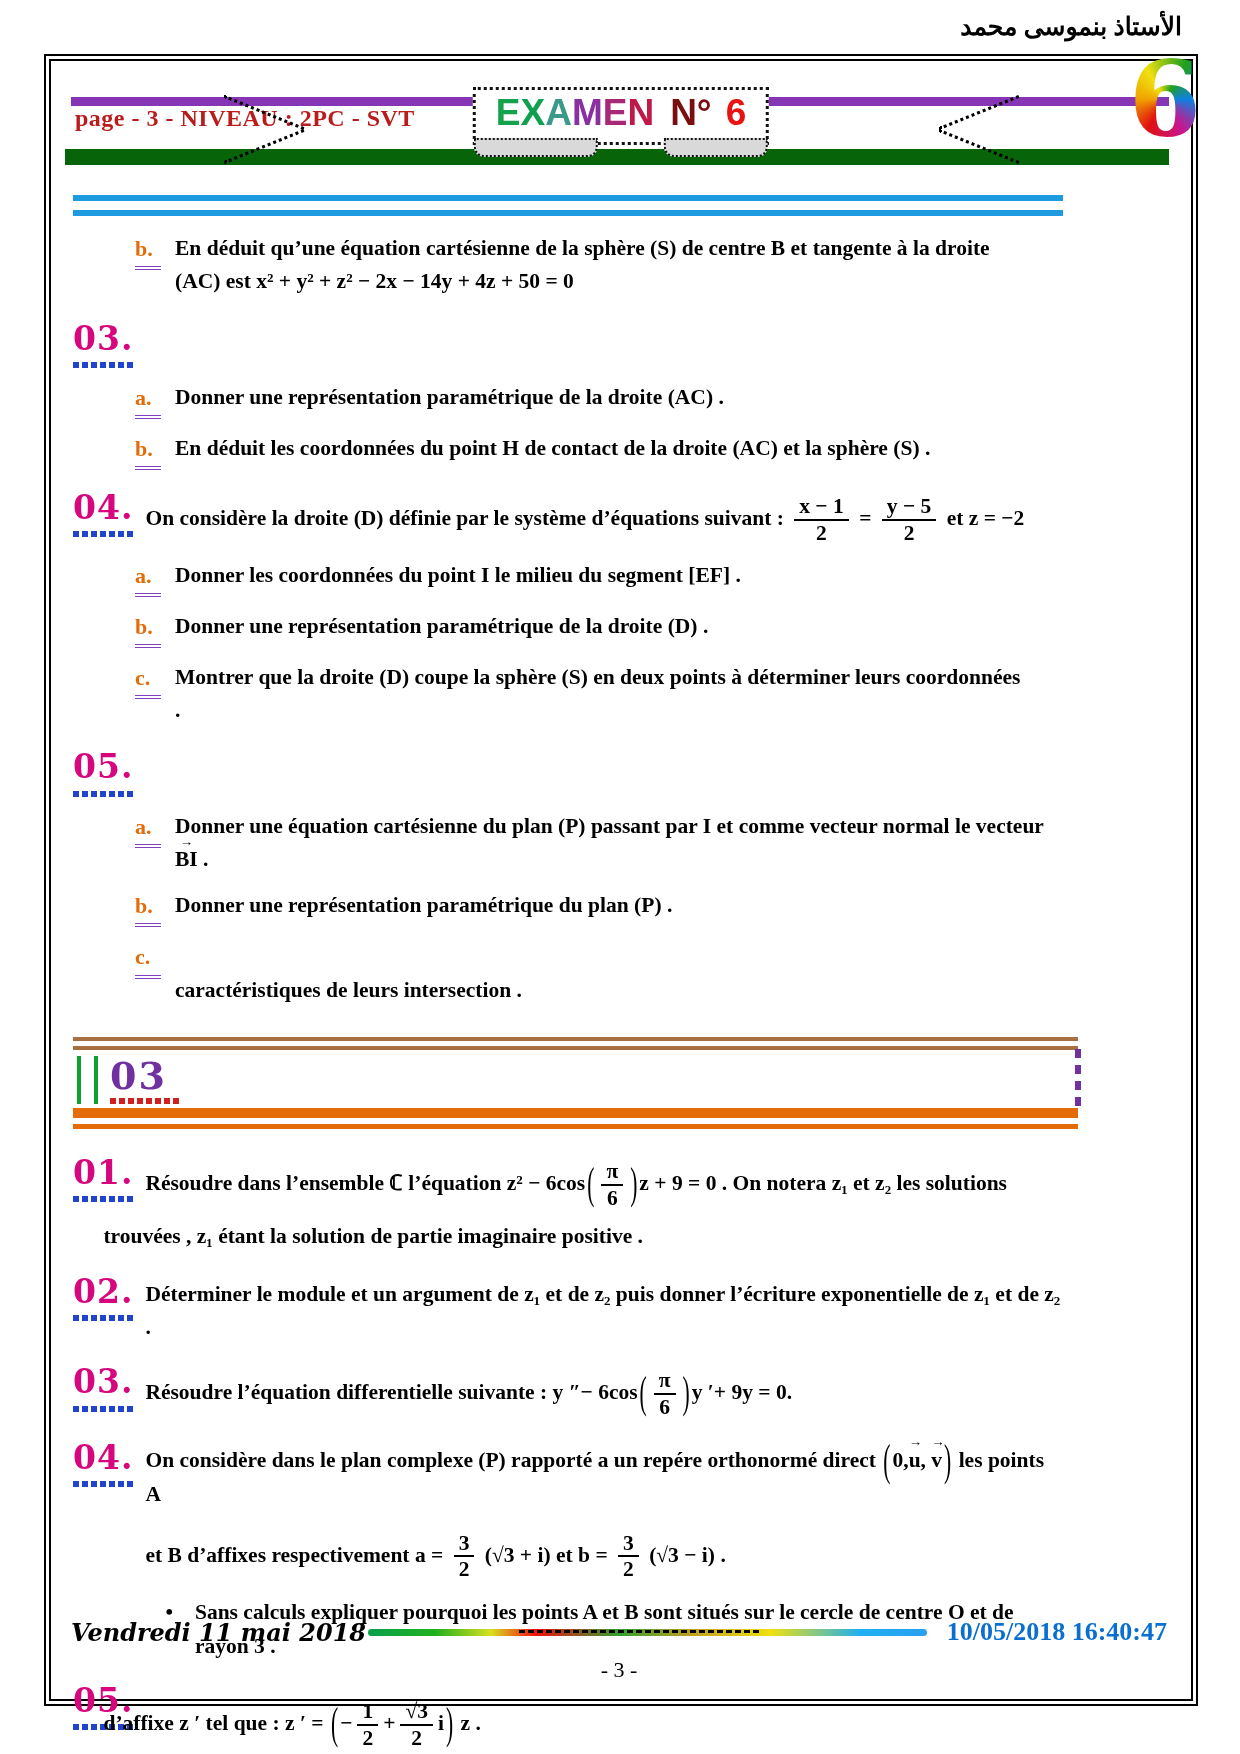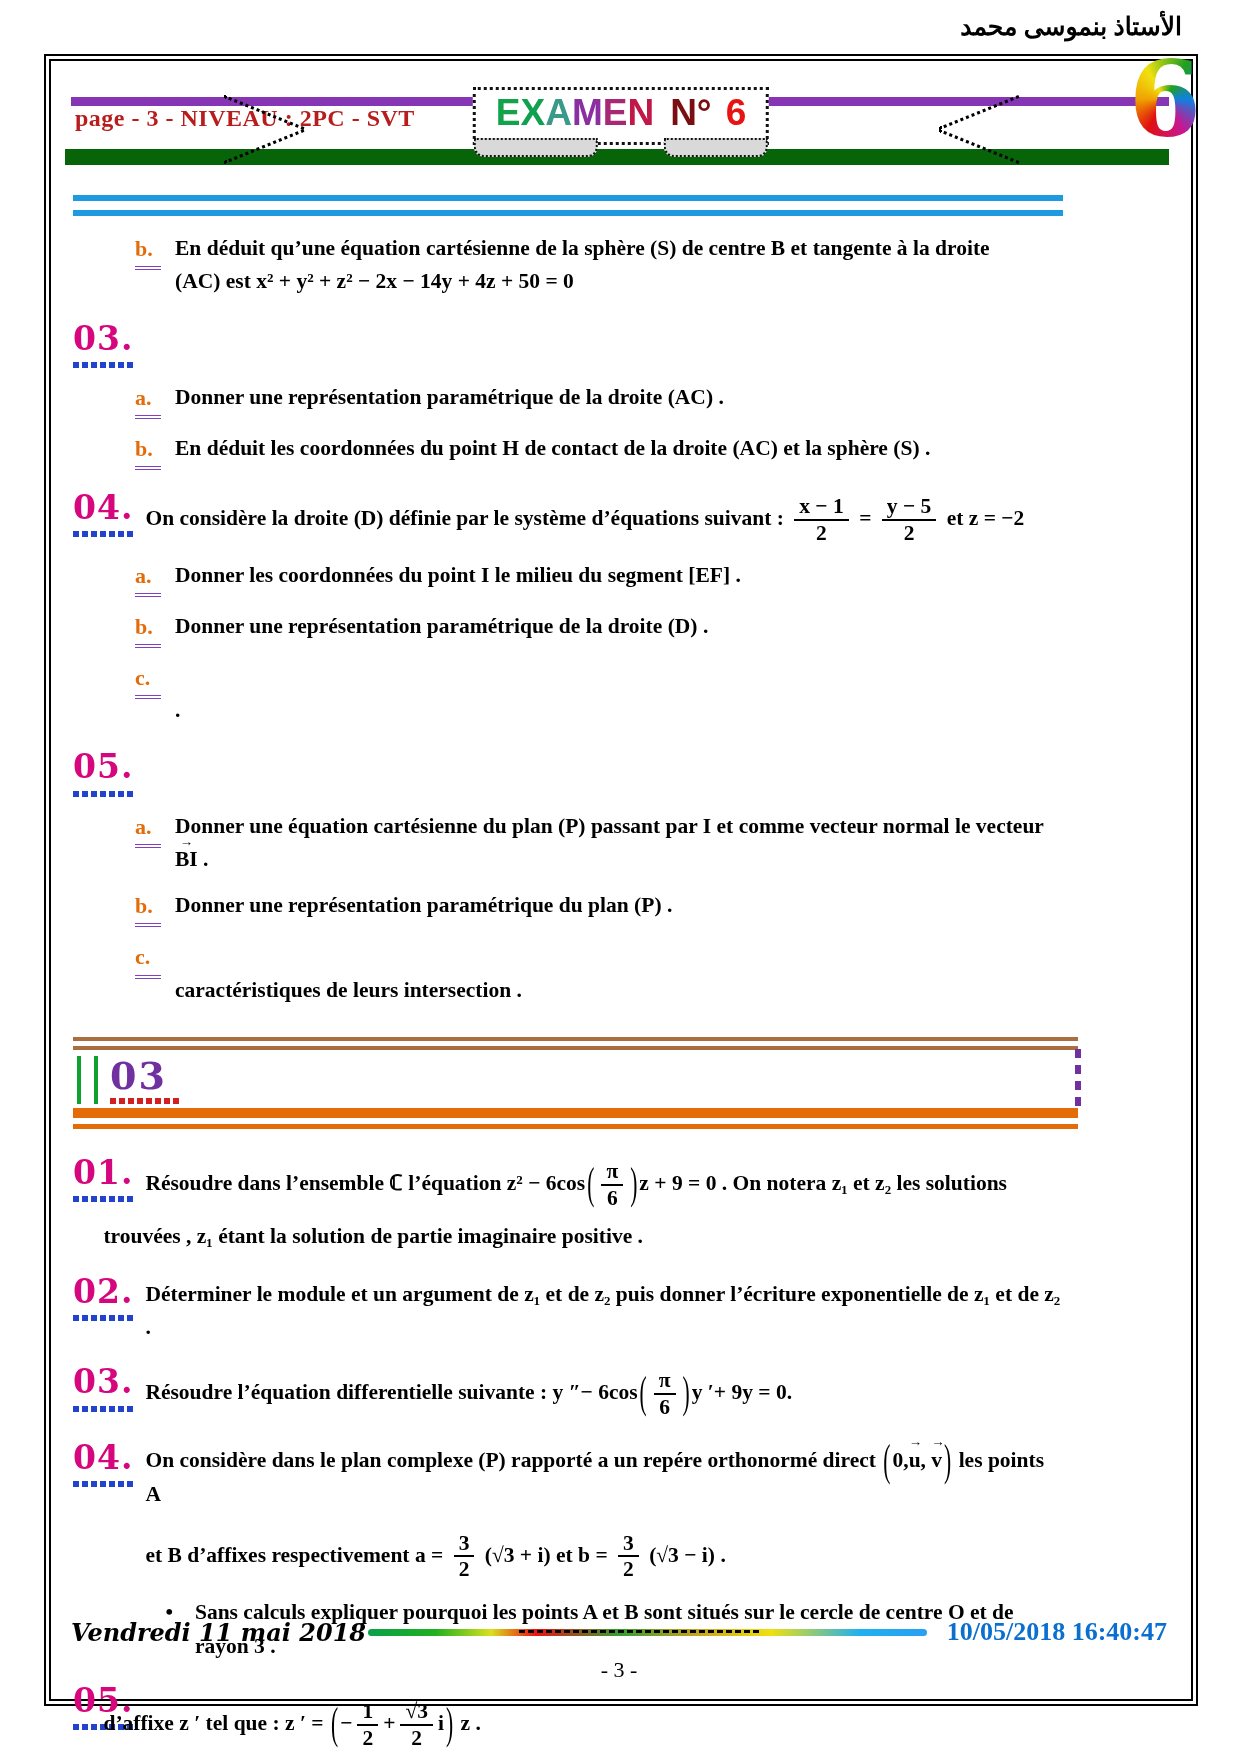--- a/index.html
+++ b/index.html
@@ -172,21 +172,21 @@
       <span class="lab">a.</span>
       <span class="txt">Donner les coordonnées du point I le milieu du segment [EF] .</span>
     </div>
     <div class="item">
       <span class="lab">b.</span>
       <span class="txt">Donner une représentation paramétrique de la droite (D) .</span>
     </div>
     <div class="item">
       <span class="lab">c.</span>
       <span class="txt">
-        <br>
+        <span>Montrer que la droite (D) coupe la sphère (S) en deux points à déterminer leurs coordonnées</span><br>
         <span>.</span>
       </span>
     </div>
 
     <div class="exhead">
       <span class="exnum">05.</span>
       <div class="dash dash-blue"></div>
     </div>
 
     <div class="item">

